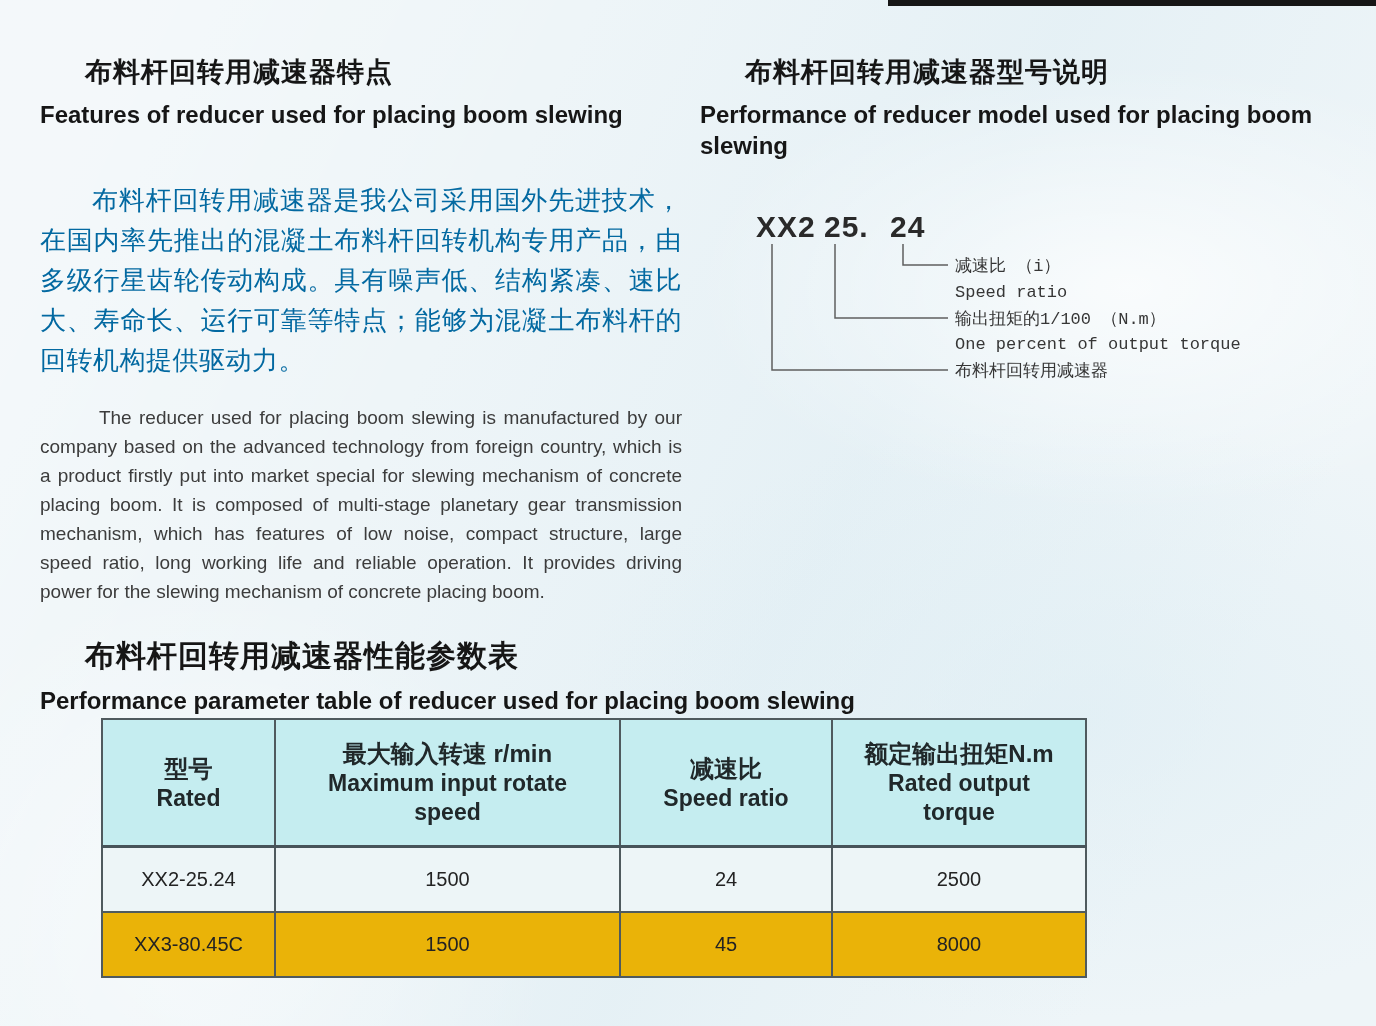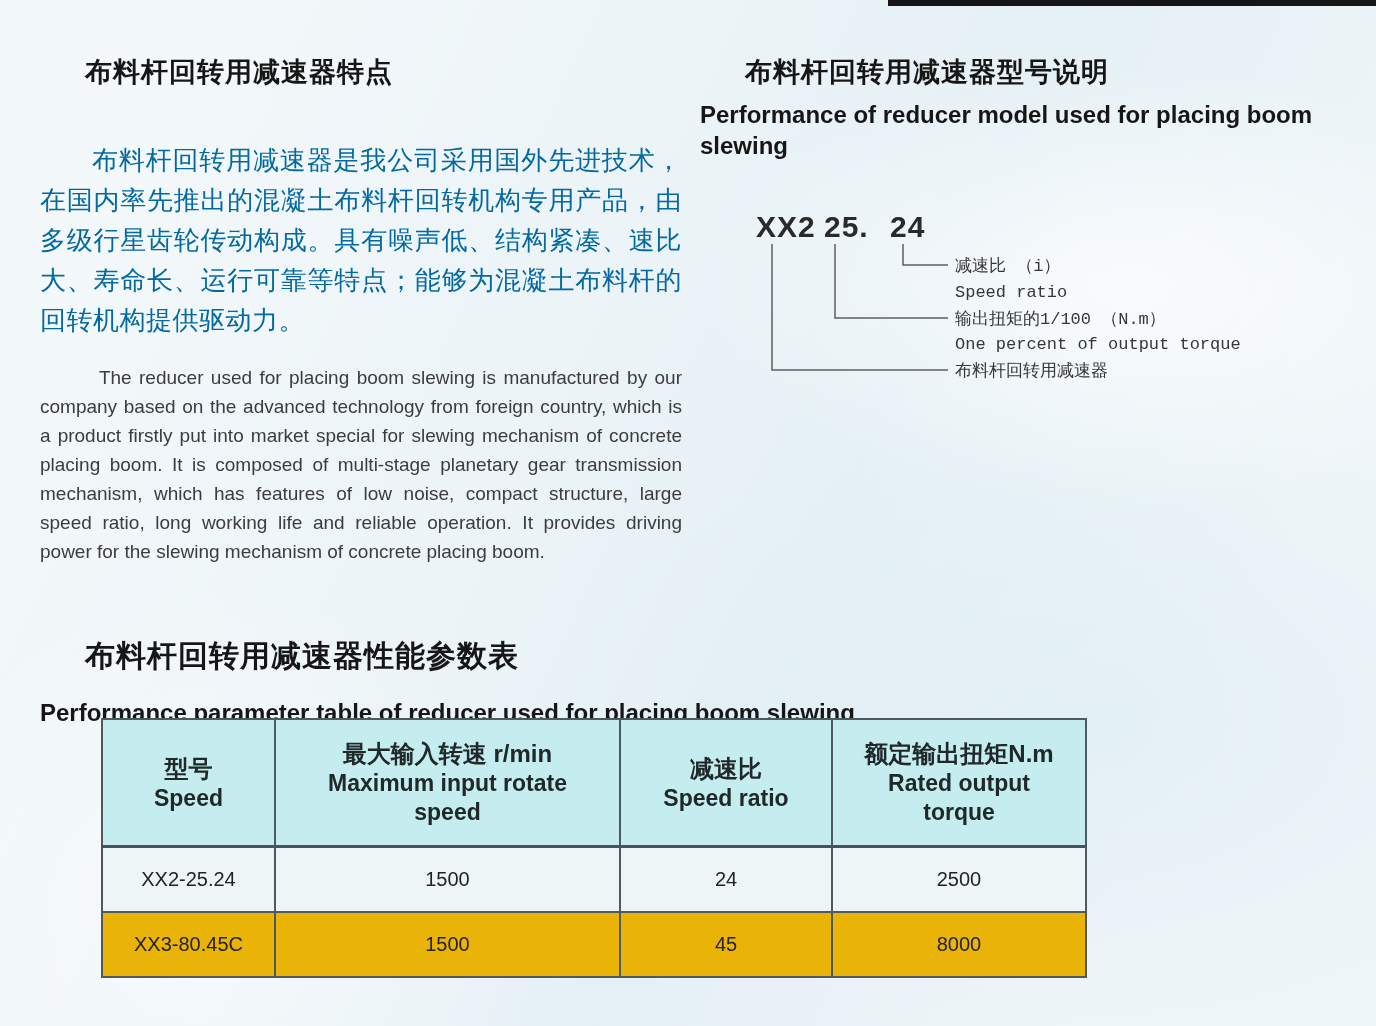--- a/index.html
+++ b/index.html
@@ -46,21 +46,21 @@
   
   .right-col { position:absolute; left:700px; top:54px; width:650px; }
 
   .model-diagram { position:absolute; left:690px; top:198px; }
   .model-part { font-family:"Liberation Sans", sans-serif; font-size:30px; font-weight:bold; fill:#2a2a2a; letter-spacing:1px; }
   .diag-label { font-family:"Liberation Mono","DejaVu Sans Mono", monospace; font-size:17px; fill:#363636; }
 
   
   .table-titles { position:absolute; left:40px; top:636px; }
   .table-titles .cn-title { font-size:30px; }
-  .table-titles .en-title { margin-top:20px;text-align:center; }
+  .table-titles .en-title { margin-top:8px;text-align:center; }
 
   table.params {
     position:absolute; left:101px; top:718px;
     width:984px; height:260px;
     border-collapse:collapse; table-layout:fixed;
     background:#edf5f7;
   }
   table.params th, table.params td {
     border:2px solid #4f5a5e;
     text-align:center; vertical-align:middle;
@@ -77,20 +77,21 @@
   tr.row-blue   { background:#eab308; }
 </style>
 </head>
 <body>
 
 <div class="texture"></div>
 <div class="topbar"></div>
 
 <div class="left-col">
   <div class="cn-title">布料杆回转用减速器特点</div>
+  <div class="en-title">Features of reducer used for placing boom slewing</div>
   <p class="cn-para">布料杆回转用减速器是我公司采用国外先进技术，在国内率先推出的混凝土布料杆回转机构专用产品，由多级行星齿轮传动构成。具有噪声低、结构紧凑、速比大、寿命长、运行可靠等特点；能够为混凝土布料杆的回转机构提供驱动力。</p>
   <p class="en-para">The reducer used for placing boom slewing is manufactured by our company based on the advanced technology from foreign country, which is a product firstly put into market special for slewing mechanism of concrete placing boom. It is composed of multi-stage planetary gear transmission mechanism, which has features of low noise, compact structure, large speed ratio, long working life and reliable operation. It provides driving power for the slewing mechanism of concrete placing boom.</p>
 </div>
 
 <div class="right-col">
   <div class="cn-title">布料杆回转用减速器型号说明</div>
   <div class="en-title">Performance of reducer model used for placing boom slewing</div>
 </div>
 
 <svg class="model-diagram" width="668" height="200" viewBox="0 0 668 200">
@@ -119,21 +120,21 @@
   <colgroup>
     <col style="width:173px">
       <col style="width:345px">
       <col style="width:212px">
       <col style="width:254px">
   </colgroup>
   <thead>
     <tr>
       <th>
         <span class="th-cn">型号</span>
-        <span class="th-en">Speed</span>
+        <span class="th-en">Rated</span>
       </th>
       <th>
         <span class="th-cn">最大输入转速 r/min</span>
         <span class="th-en">Maximum input rotate speed</span>
       </th>
       <th>
         <span class="th-cn">减速比</span>
         <span class="th-en">Speed ratio</span>
       </th>
       <th>

